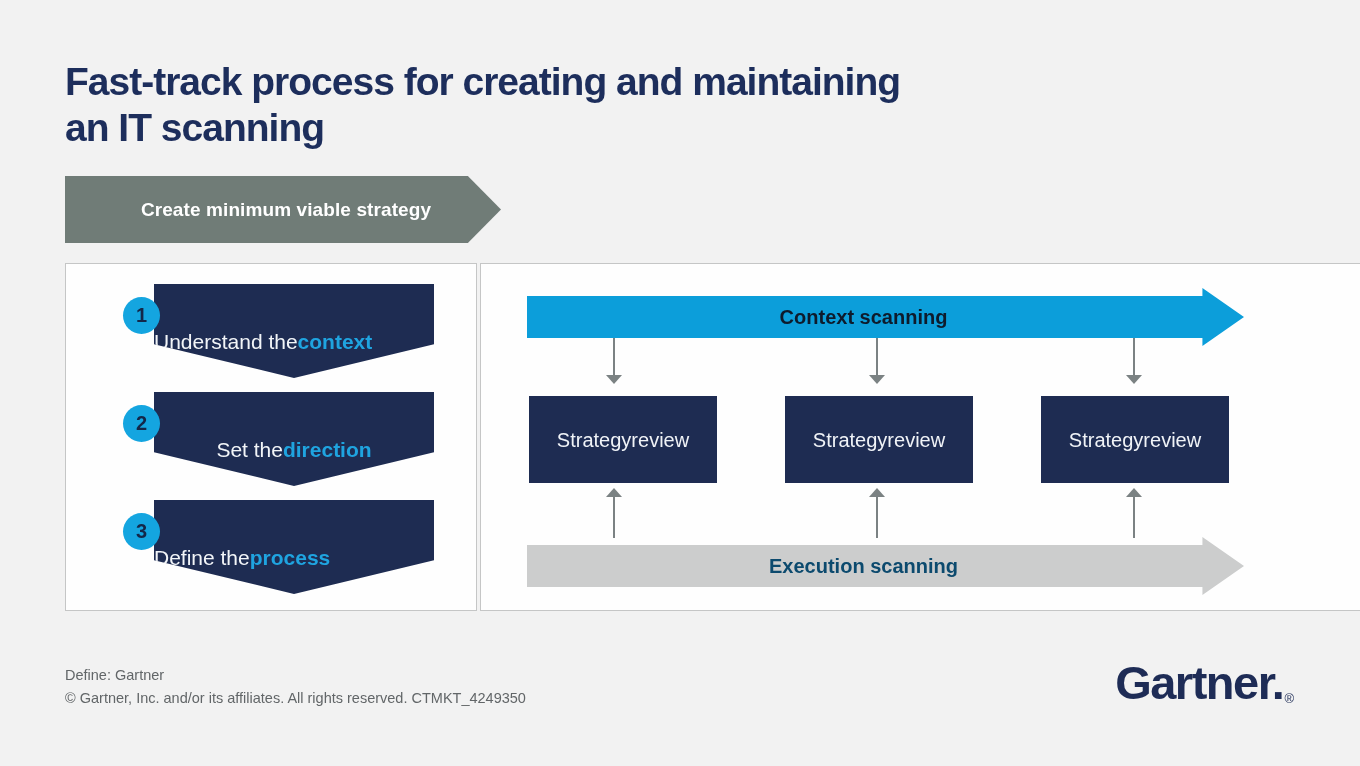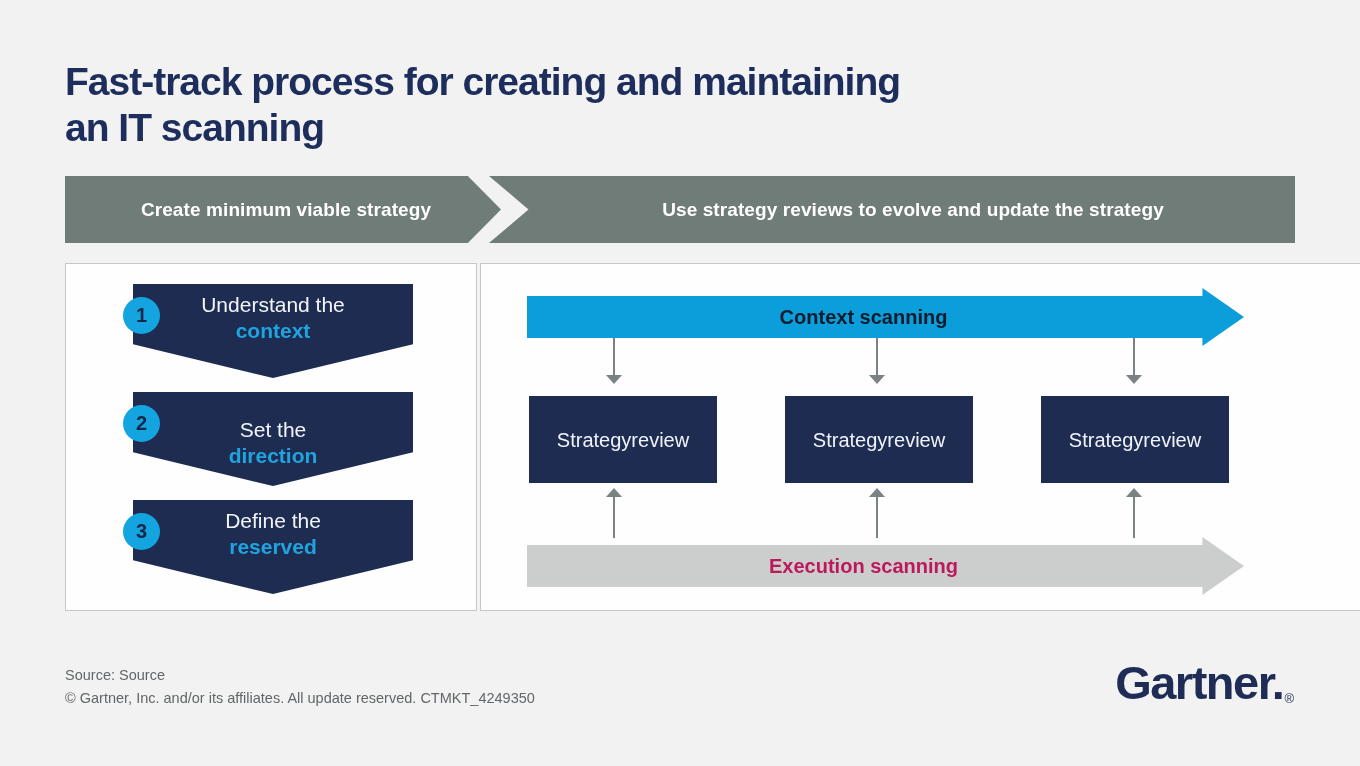--- a/index.html
+++ b/index.html
@@ -42,44 +42,44 @@
   
   .panel {
     position:absolute; top:263px; height:348px;
     background:#fefefe; border:1px solid #c5c6c6;
   }
   .panel.left  { left:65px;  width:412px; }
   .panel.right { left:480px; width:887px; }
 
   
   .step-banner {
-    position:absolute; left:67px; width:280px; height:94px;
+    position:absolute; left:88px; width:280px; height:94px;
     background:#1e2c52;
     clip-path:polygon(0 0, 100% 0, 100% 64%, 50% 100%, 0 64%);
-    display:flex; flex-direction:column; align-items:center;
-    padding-top:8px; text-align:center;
+    display:flex; flex-direction:row; align-items:center;
+    padding-top:22px; text-align:center;
   }
   .step-banner .l1 { color:#f2f5f8; font-size:21px; line-height:26px; font-weight:400; }
   .step-banner .l2 { color:#1fa4e0; font-size:21px; line-height:26px; font-weight:bold; }
   .step-num {
     position:absolute; left:57px; width:37px; height:37px;
     background:#14a5e0; border-radius:50%;
     display:flex; align-items:center; justify-content:center;
     color:#132749; font-size:20px; font-weight:bold; z-index:3;
   }
 
   
   .flow-arrow {
     position:absolute; left:46px; width:717px; height:58px;
     clip-path:polygon(0 14%, 94.2% 14%, 94.2% 0, 100% 50%, 94.2% 100%, 94.2% 86%, 0 86%);
     display:flex; align-items:center; justify-content:center;
     font-size:20px; font-weight:bold; padding-right:44px;
   }
   .flow-arrow.context   { top:24px;  background:#0c9eda; color:#0e1b2c; }
-  .flow-arrow.execution { top:273px; background:#cccdcd; color:#be185d; }
+  .flow-arrow.execution { top:273px; background:#cccdcd; color:#0c4a6e; }
 
   
   .review-box {
     position:absolute; top:132px; width:188px; height:87px;
     background:#1e2c52; color:#f0f3f7;
     display:flex; flex-direction:row; align-items:center; justify-content:center;
     font-size:20px; line-height:26px; text-align:center;
   }
 
   
@@ -119,23 +119,20 @@
 <div id="stage">
 
   <h1 class="title">
     <span>Fast-track process for creating and maintaining</span>
     <span>an IT scanning</span>
   </h1>
 
   <div class="hbanner one">
     <span>Create minimum viable strategy</span>
   </div>
-  <div class="hbanner two">
-    <span>Use strategy reviews to evolve and update the strategy</span>
-  </div>
 
   <div class="panel left">
 
     <div class="step-banner" style="top:20px;">
       <span class="l1">Understand the</span>
       <span class="l2">context</span>
     </div>
     <div class="step-num" style="top:33px;">
       <span>1</span>
     </div>
@@ -143,21 +140,21 @@
     <div class="step-banner" style="top:128px;justify-content:center;">
       <span class="l1">Set the</span>
       <span class="l2">direction</span>
     </div>
     <div class="step-num" style="top:141px;">
       <span>2</span>
     </div>
 
     <div class="step-banner" style="top:236px;">
       <span class="l1">Define the</span>
-      <span class="l2">reserved</span>
+      <span class="l2">process</span>
     </div>
     <div class="step-num" style="top:249px;">
       <span>3</span>
     </div>
 
   </div>
 
   <div class="panel right">
 
     <div class="flow-arrow context">
@@ -203,22 +200,22 @@
       <div class="stem"></div>
     </div>
 
     <div class="flow-arrow execution">
       <span>Execution scanning</span>
     </div>
 
   </div>
 
   <div class="footer">
-    <div>Source: Source</div>
-    <div>© Gartner, Inc. and/or its affiliates. All update reserved. CTMKT_4249350</div>
+    <div>Define: Gartner</div>
+    <div>© Gartner, Inc. and/or its affiliates. All rights reserved. CTMKT_4249350</div>
   </div>
 
   <div class="logo">
     <span>Gartner.</span>
     <span class="rmark">®</span>
   </div>
 
 </div>
 
 </body></html>

